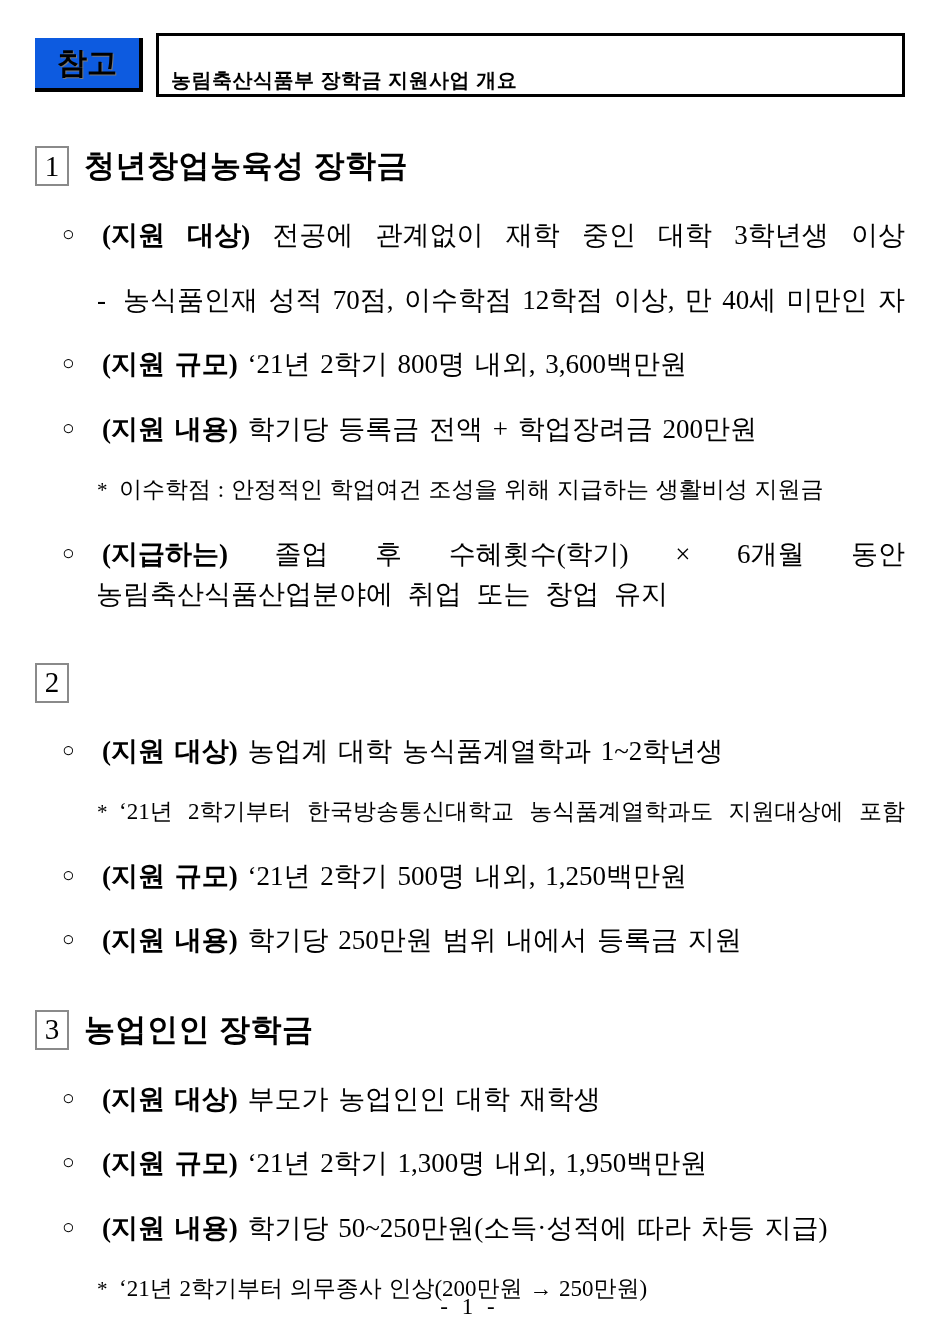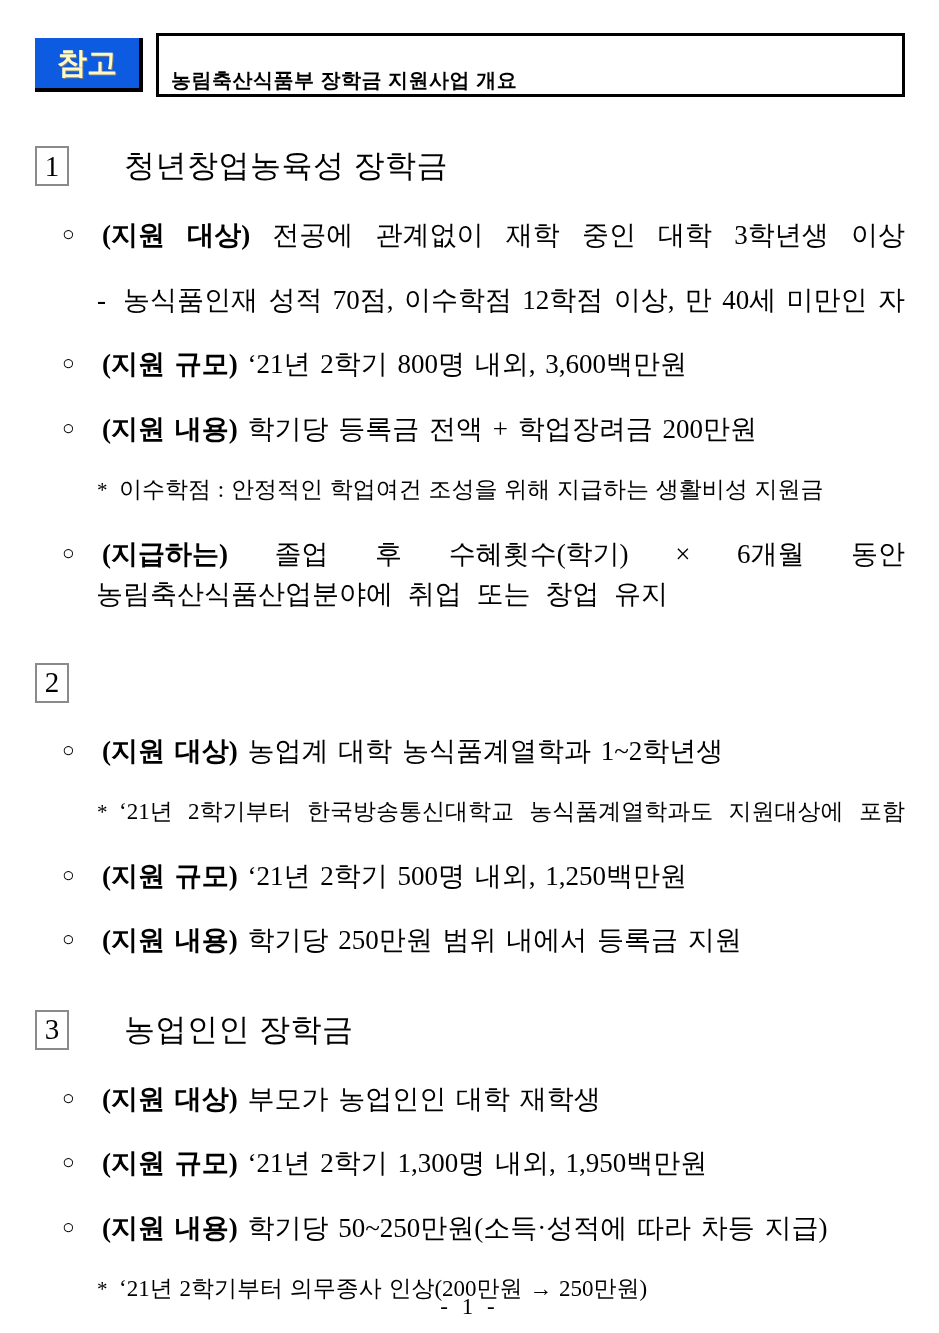--- a/index.html
+++ b/index.html
@@ -17,21 +17,21 @@
 
   
   .header { display: flex; align-items: stretch; gap: 13px; height: 64px; }
   .badge {
     align-self: center;
     height: 50px;
     min-width: 68px;
     padding: 0 18px;
     display: flex; align-items: center; justify-content: center;
     font-family: "Liberation Sans", "DejaVu Sans", sans-serif;
-    font-weight: bold; font-size: 30px; color: #fef9c3;
+    font-weight: bold; font-size: 30px; color: #000000;
     text-shadow: 1px 1px 0 #7a7a7a;
     border-right: 4px solid #000; border-bottom: 4px solid #000;
   }
   .title-box {
     flex: 1;
     border: 3px solid #000000;
     box-sizing: border-box;
     display: flex; align-items: flex-end;
     padding: 0 12px;
     font-family: "Liberation Sans", "DejaVu Sans", sans-serif;
@@ -43,21 +43,21 @@
   .sec-num {
     width: 34px; height: 40px;
     border: 2px solid #8a8a8a;
     box-sizing: border-box;
     display: flex; align-items: center; justify-content: center;
     font-family: "Liberation Serif", serif;
     font-size: 29px; line-height: 1;
   }
   .sec-title {
     font-family: "Liberation Sans", "DejaVu Sans", sans-serif;
-    font-weight: normal; font-size: 31px; letter-spacing: 0.5px; margin-left: 40px;
+    font-weight: bold; font-size: 31px; letter-spacing: 0.5px;
   }
 
   
   .item {
     display: flex;
     margin: 0 0 24px 27px;
     font-size: 27px;
     line-height: 1.5;
     word-spacing: 3px;
   }

